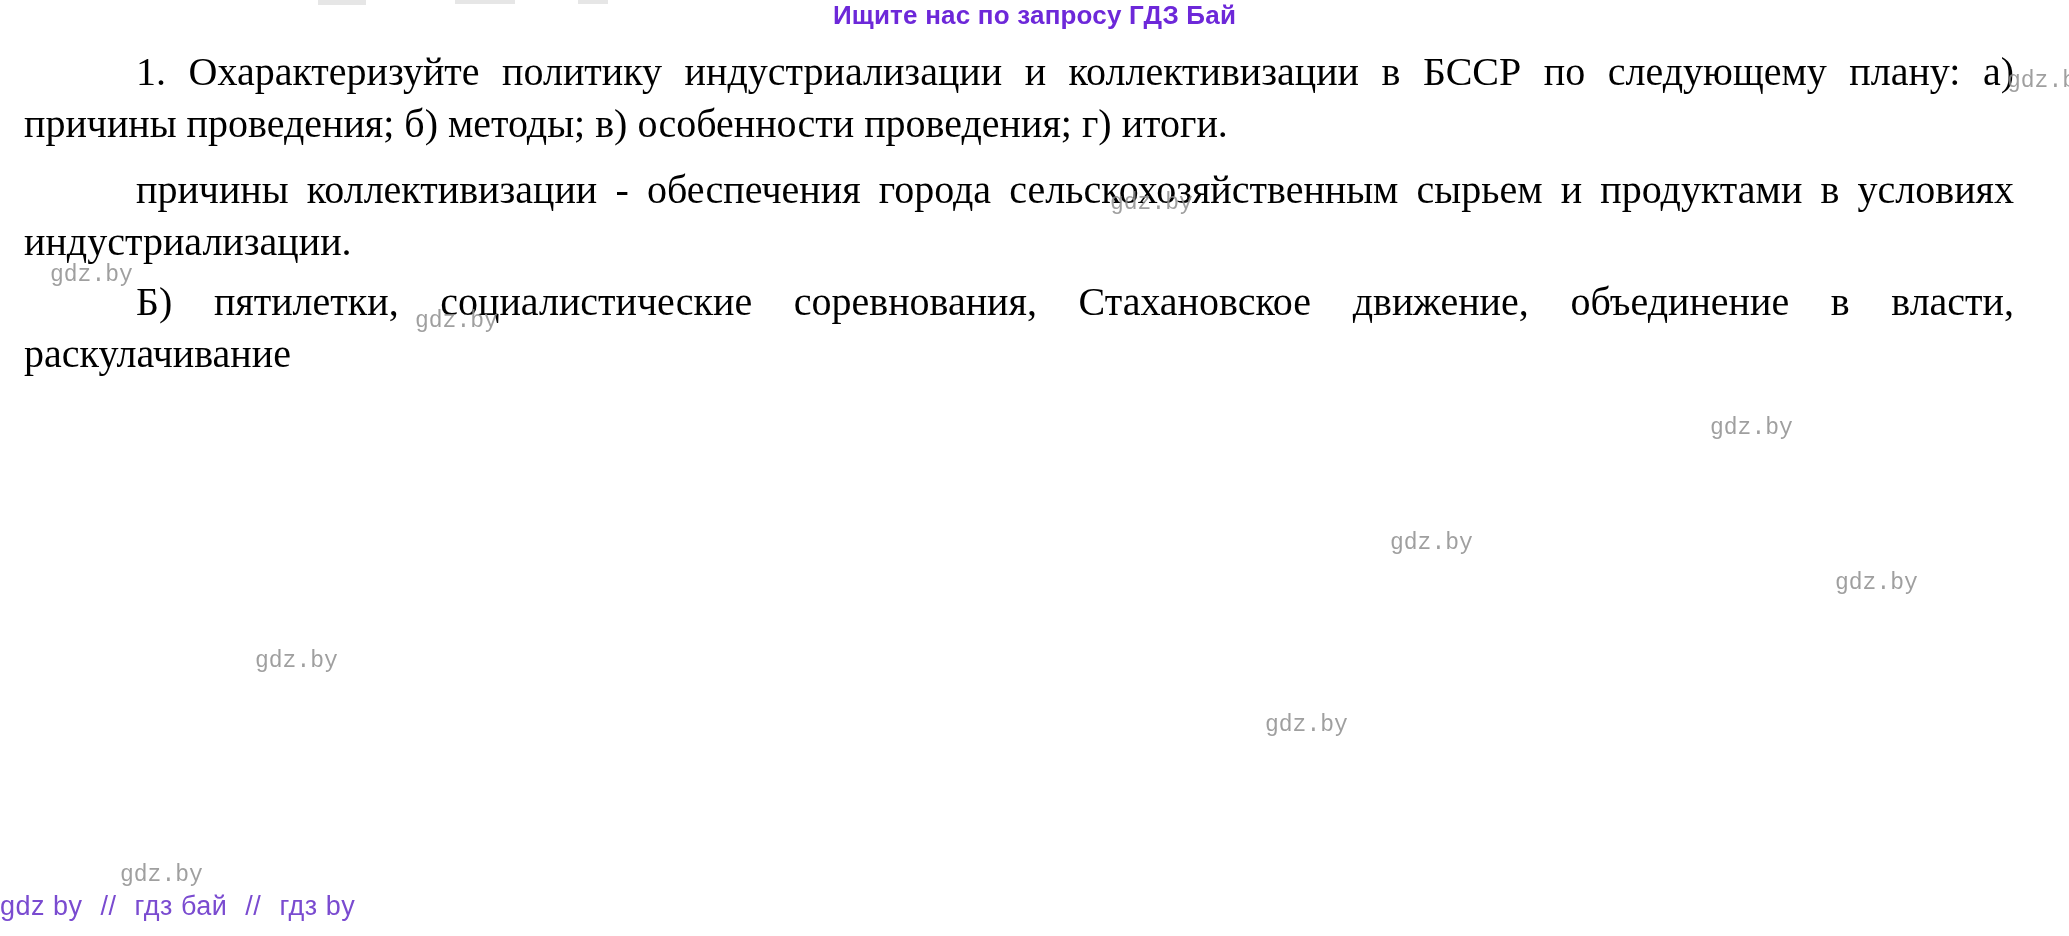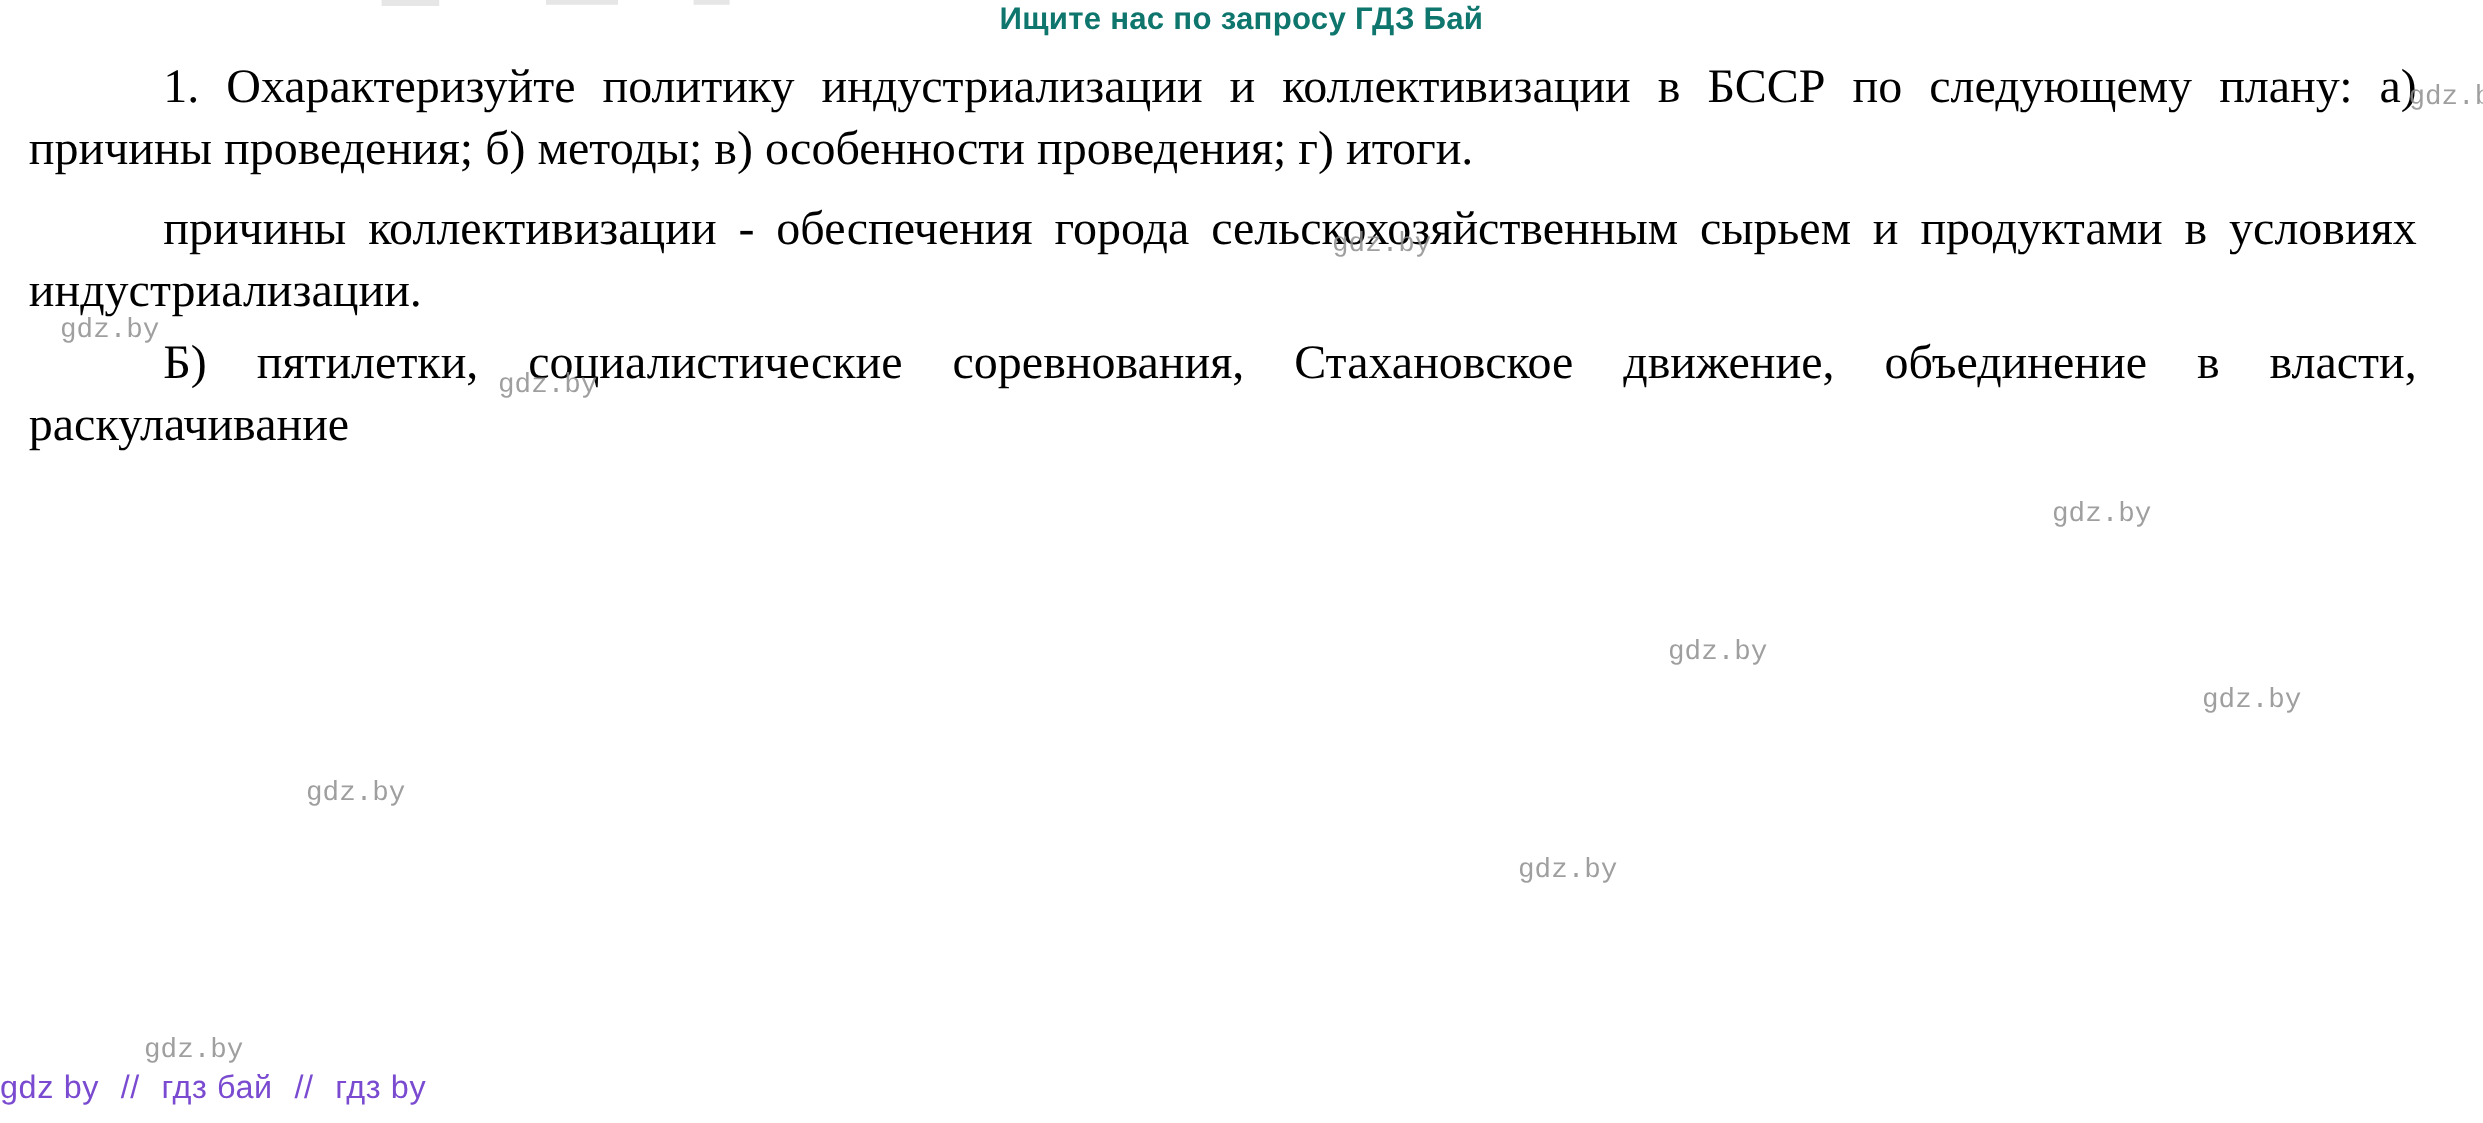--- a/index.html
+++ b/index.html
@@ -24,21 +24,21 @@
   
   .top-banner {
     position: absolute;
     top: 0px;
     left: 0;
     width: 100%;
     text-align: center;
     font-family: "Liberation Sans", sans-serif;
     font-size: 26px;
     font-weight: 600;
-    color: #0f766e;
+    color: #6d28d9;
     letter-spacing: 0.2px;
     white-space: nowrap;
   }
 
   
   .artifact {
     position: absolute;
     background: #d8d8d8;
     opacity: 0.65;
   }

